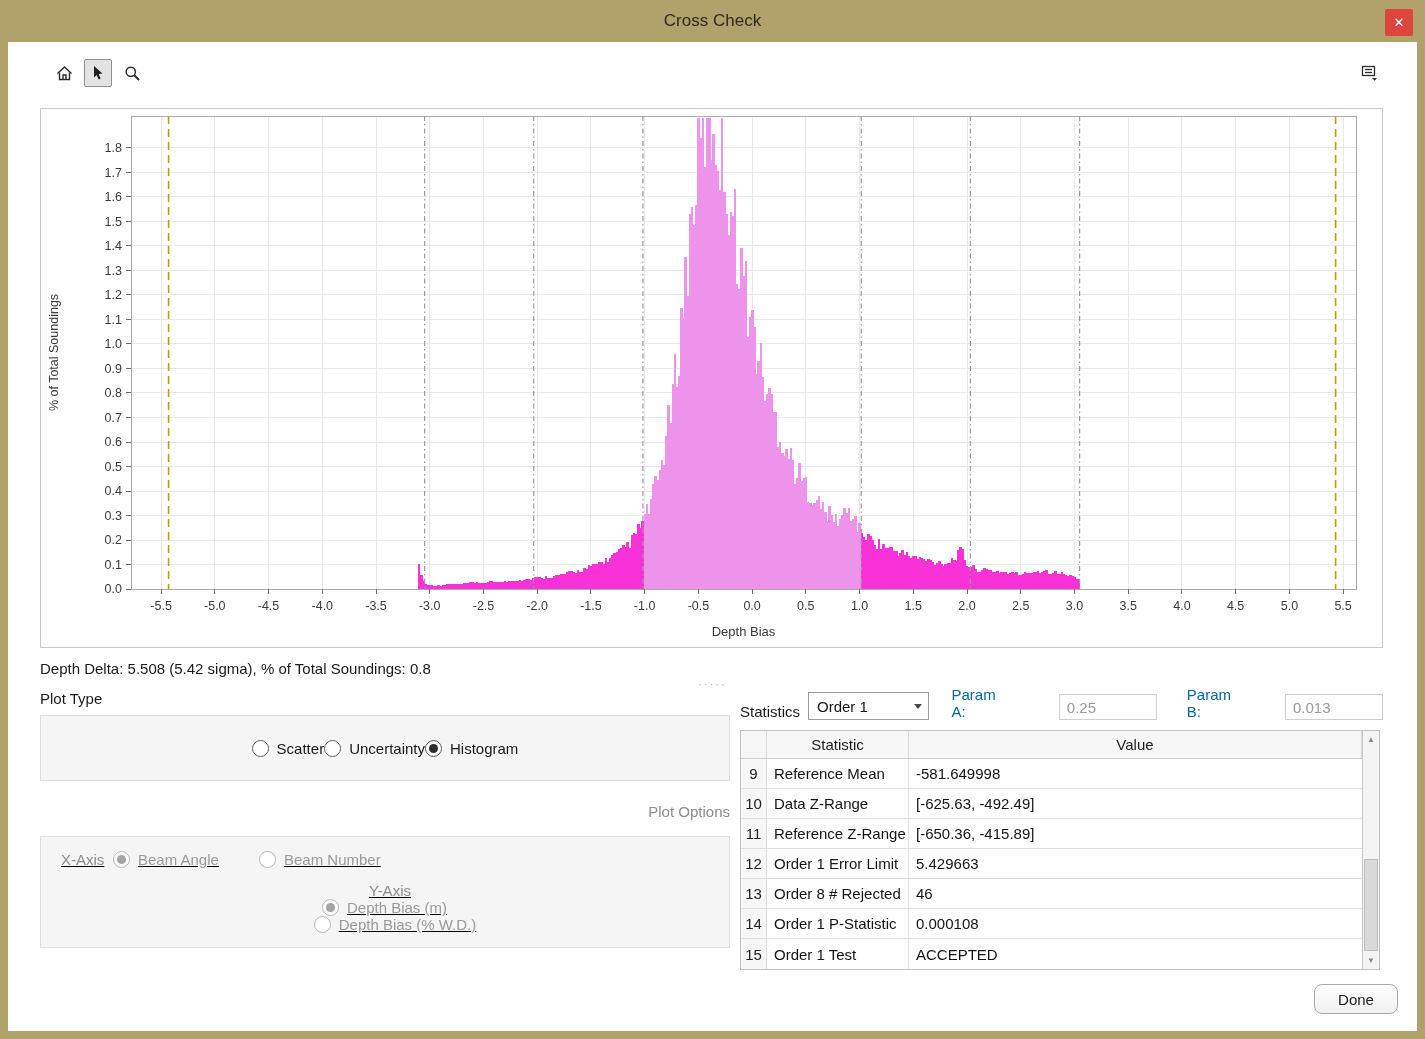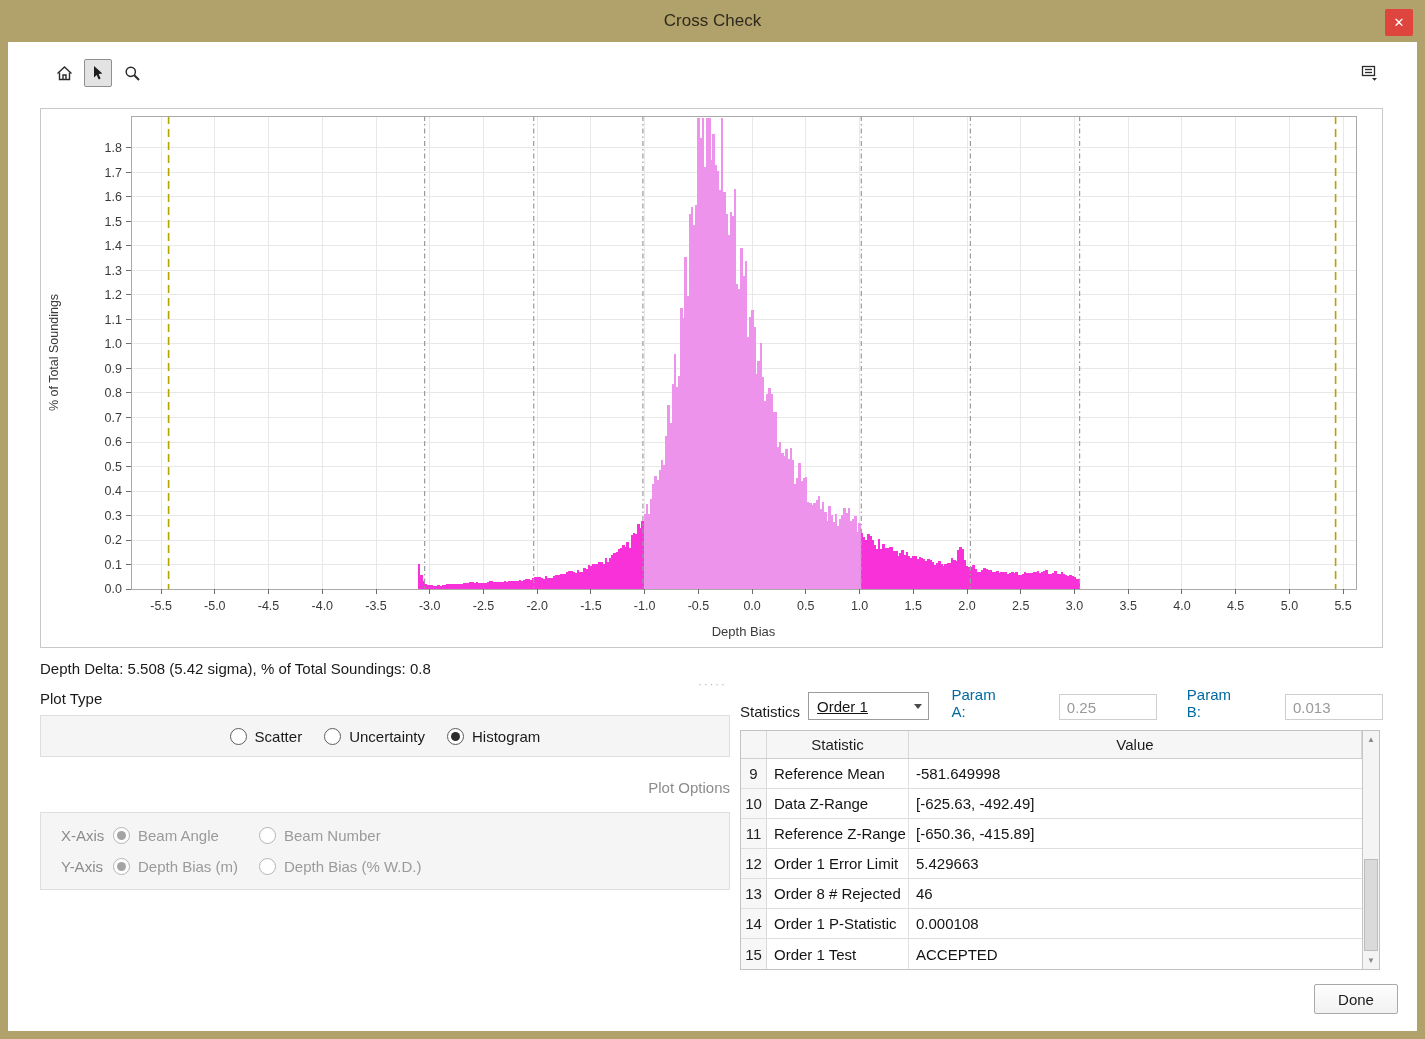--- a/index.html
+++ b/index.html
@@ -28,39 +28,39 @@
               font-size:11px; letter-spacing:2px; line-height:8px; }
 
   
   .lower { display:flex; margin:10px 0 0 32px; align-items:flex-start; }
   .left-panel { width:690px; }
   .right-panel { width:643px; margin-left:10px; }
 
   .sec-label { font-size:15px; color:#1a1a1a; margin-bottom:8px; }
   .sec-label.dim { color:#8c8c8c;text-align:right; }
   .gbox { background:#f5f5f5; border:1px solid #dedede; }
-  .plot-type-box { height:42px; display:flex; align-items:center; justify-content:center; gap:22px; }
-  .plot-opts-box { margin-top:16px; padding:14px 0 14px 20px; }
+  .plot-type-box { height:66px; display:flex; align-items:center; justify-content:center; }
+  .plot-opts-box { margin-top:16px; padding:14px 0 14px 20px;text-decoration:underline; }
   .opt-row { display:flex; align-items:center; margin-bottom:14px; }
-  .opt-row:last-child { margin-bottom:0; }
+  .opt-row:last-child { margin-bottom:0;flex-direction:column; }
   .axis-label { width:52px; font-size:15px; color:#8c8c8c; }
   .opt-slot { width:146px; display:flex; }
 
   .radio-opt { display:flex; align-items:center; gap:8px; font-size:15px; color:#1a1a1a; }
   .rb { width:17px; height:17px; border-radius:50%; border:1px solid #5d5d5d; background:#fff; position:relative; flex:0 0 17px; }
   .rb.on::after { content:""; position:absolute; inset:3px; border-radius:50%; background:#2d2d2d; }
   .radio-opt.dis { color:#9a9a9a; }
   .radio-opt.dis .rb { border-color:#b5b5b5; }
   .radio-opt.dis .rb.on::after { background:#a4a4a4; }
 
   
   .stats-row { display:flex; align-items:flex-end; height:30px; }
   .stats-label { font-size:15px; color:#1a1a1a; }
   .combo { width:122px; height:28px; border:1px solid #9c9c9c; background:#fff; display:flex; align-items:center;
-           padding:0 8px; font-size:15px; color:#141414; position:relative; margin-left:8px;text-decoration:underline; }
+           padding:0 8px; font-size:15px; color:#141414; position:relative; margin-left:8px; }
   .combo-arrow-zone { position:absolute; right:0; top:0; bottom:0; width:21px; display:flex; align-items:center; justify-content:center; }
   .caret { width:0; height:0; border-left:4.5px solid transparent; border-right:4.5px solid transparent; border-top:5.5px solid #4a4a4a; }
   .plabel { font-size:15px; color:#0369a1; }
   .param-input { width:98px; height:26px; border:1px solid #cfcfcf; background:#fff; color:#9a9a9a;
                  font-size:15px; padding:0 7px; font-family:inherit; }
 
   
   .stat-table { margin-top:10px; width:640px; height:240px; border:1px solid #c2c2c2; display:flex; background:#fff; }
   .tmain { flex:1; display:flex; flex-direction:column; overflow:hidden; }
   .thead { display:flex; height:28px; background:#f6f6f6; border-bottom:1px solid #cfcfcf; font-size:15px; color:#1c1c1c; }
@@ -74,21 +74,21 @@
   .trow .c1 { border-right:1px solid #e2e2e2; padding-left:7px; display:flex; align-items:center; }
   .trow .c2 { padding-left:7px; display:flex; align-items:center; }
   .vscroll { width:17px; flex:0 0 17px; border-left:1px solid #c6c6c6; background:#f4f4f4; position:relative; }
   .sarrow { height:17px; display:flex; align-items:center; justify-content:center; color:#8a8a8a; font-size:8px; }
   .sarrow.down { position:absolute; bottom:0; left:0; right:0; }
   .sthumb { position:absolute; left:1px; right:1px; bottom:18px; height:92px; background:#dadada; border:1px solid #bdbdbd; }
 
   
   .footer { display:flex; justify-content:flex-end; margin:14px 19px 0 0; }
   .done-btn { width:84px; height:30px; border:1px solid #a9a9a9; background:linear-gradient(#fefefe,#f1f1f1);
-              border-radius:2px; font-size:15px; color:#1c1c1c; font-family:inherit; }
+              border-radius:8px; font-size:15px; color:#1c1c1c; font-family:inherit; }
 </style>
 </head>
 <body>
 
 <div class="window">
   <div class="titlebar">
     <div class="title">Cross Check</div>
     <div class="close-btn">
       <span>✕</span>
     </div>

